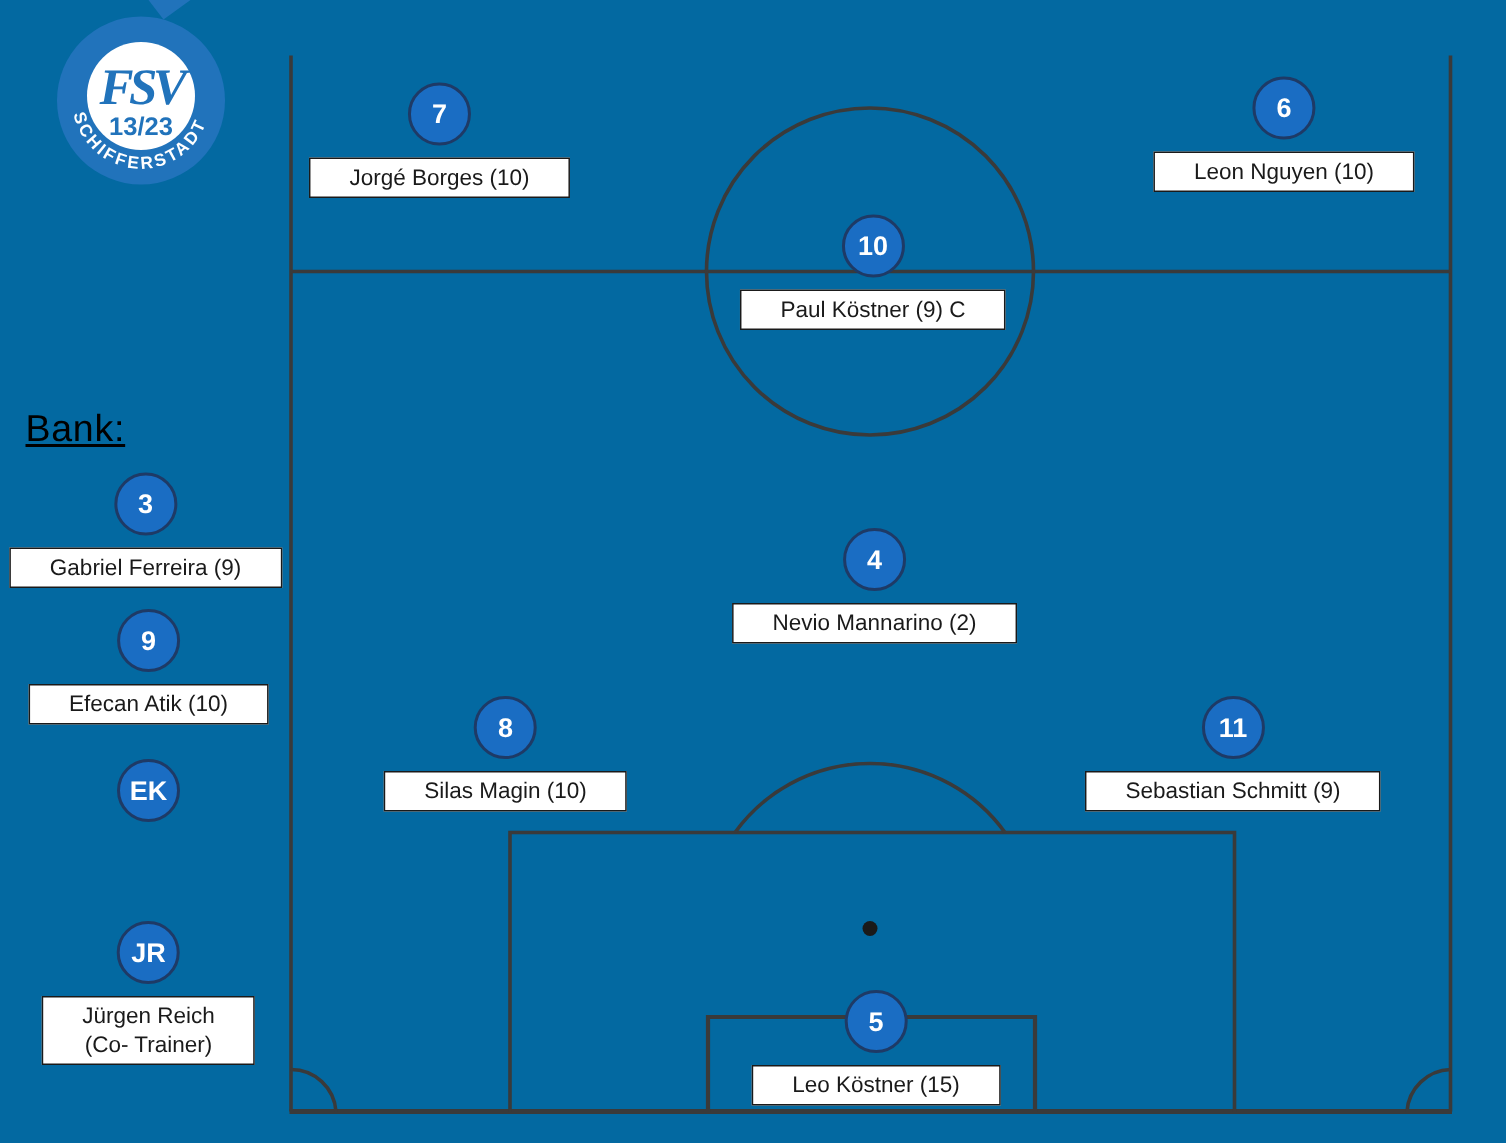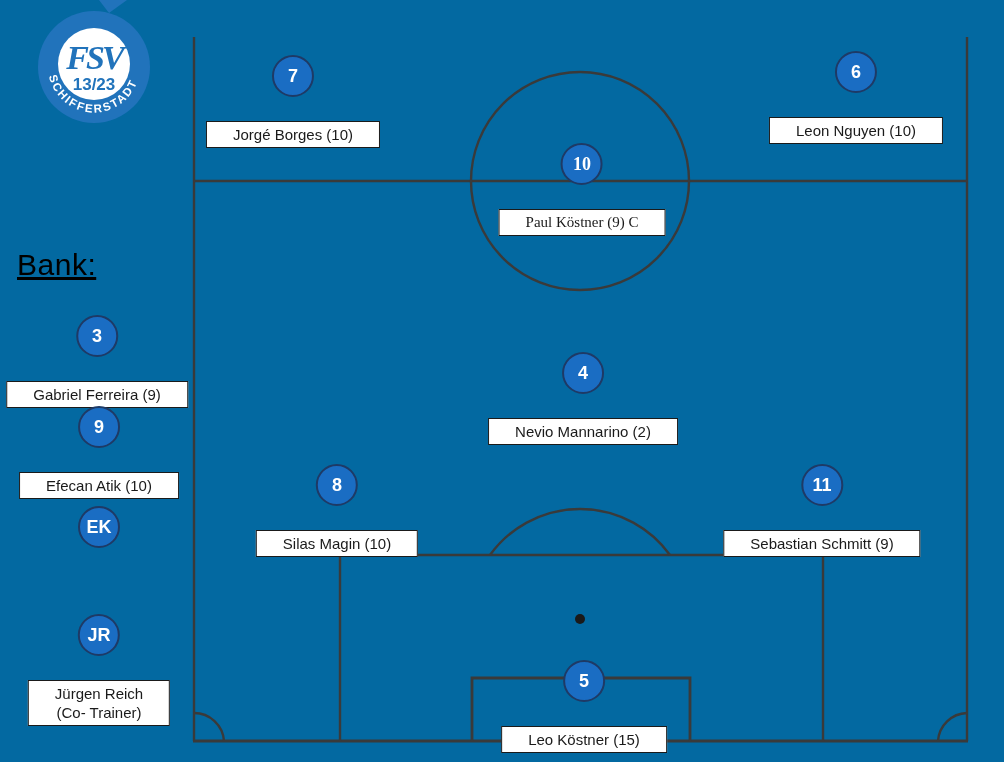--- a/index.html
+++ b/index.html
@@ -14,22 +14,22 @@
     overflow: hidden;
   }
 
   .pitch-svg, .logo-svg { position: absolute; display: block; }
   .pitch-svg { left: 0; top: 0; }
   .logo-svg { left: 30px; top: 0; }
 
   .bench-title {
     position: absolute;
     left: 17px;
-    top: 248px;
-    font-size: 30px;
+    top: 272px;
+    font-size: 25px;
     color: #000000;
     text-decoration: underline;
     letter-spacing: 0.5px;
   }
 
   .player {
     position: absolute;
     display: flex;
     flex-direction: column;
     align-items: center;
@@ -46,21 +46,21 @@
     color: #ffffff;
     font-weight: bold;
     font-size: 18px;
     display: flex;
     align-items: center;
     justify-content: center;
     line-height: 1;
   }
 
   .plabel {
-    margin-top: 24px;
+    margin-top: 8px;
     background: #ffffff;
     border: 1.5px solid #1a1a1a;
     color: #1a1a1a;
     font-size: 15px;
     line-height: 19px;
     padding: 3px 26px;
     white-space: nowrap;
     text-align: center;
   }
 </style>
@@ -146,21 +146,21 @@
 
   <div class="player" style="left:856px; top:51px;">
     <div class="marker">
       <span>6</span>
     </div>
     <div class="plabel">
       <span>Leon Nguyen (10)</span>
     </div>
   </div>
 
-  <div class="player" style="left:582px; top:143px;font-family:Liberation Serif, serif;">
+  <div class="player" style="left:582px; top:143px;">
     <div class="marker">
       <span>10</span>
     </div>
     <div class="plabel">
       <span>Paul Köstner (9) C</span>
     </div>
   </div>
 
   <div class="player" style="left:583px; top:352px;">
     <div class="marker">

